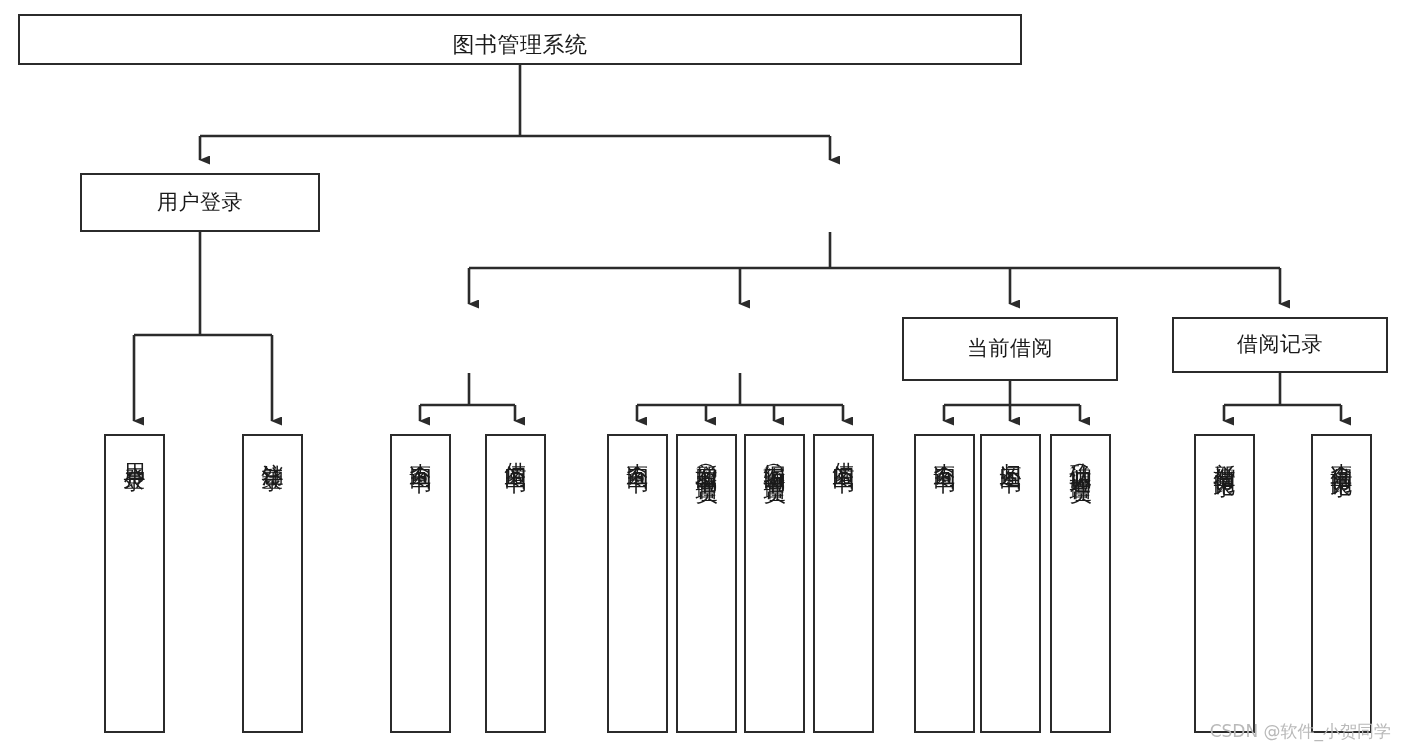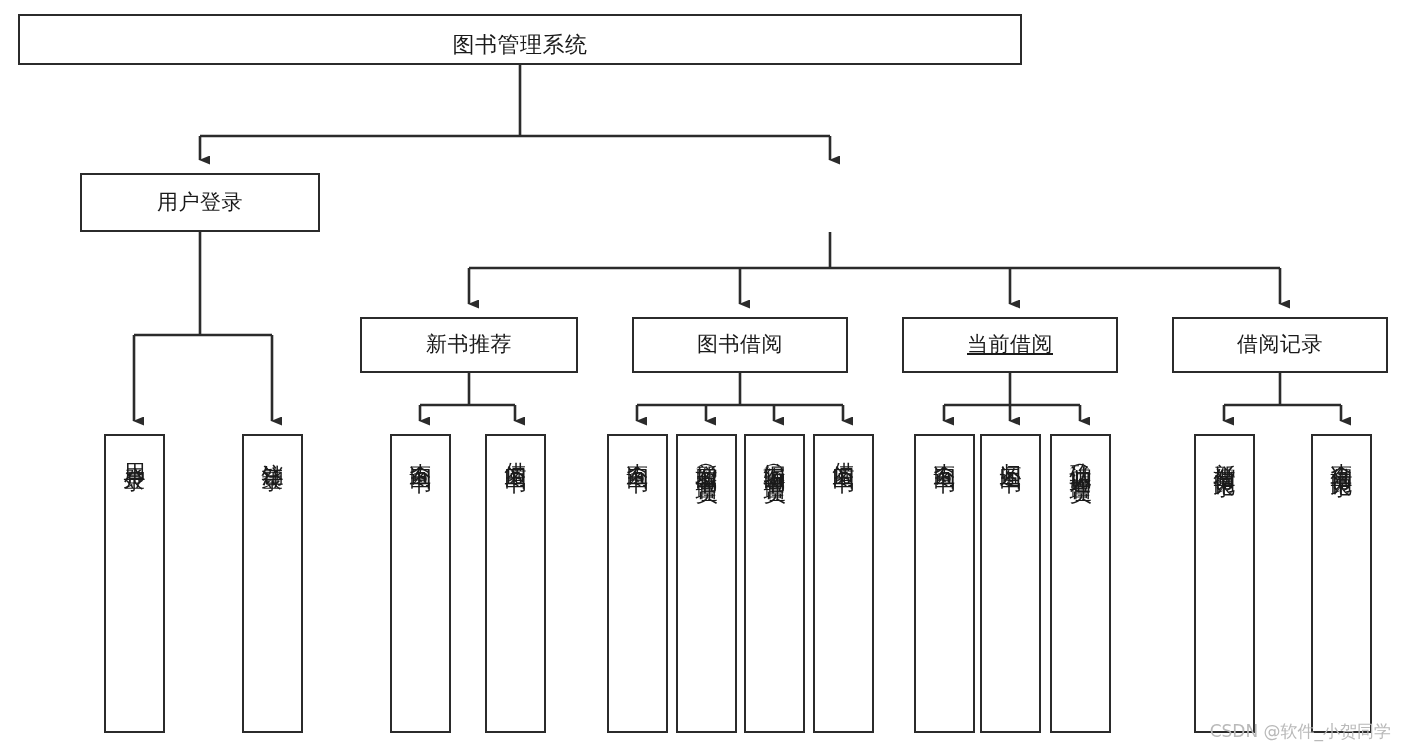--- a/index.html
+++ b/index.html
@@ -128,27 +128,21 @@
   </svg>
 
   <div class="node h root" style="left:18px; top:14px; width:1004px; height:51px;">
     <span class="label">图书管理系统</span>
   </div>
 
   <div class="node h" style="left:80px; top:173px; width:240px; height:59px;">
     <span class="label">用户登录</span>
   </div>
 
-  <div class="node h" style="left:360px; top:317px; width:218px; height:56px;">
-    <span class="label">新书推荐</span>
-  </div>
-  <div class="node h" style="left:632px; top:317px; width:216px; height:56px;">
-    <span class="label">图书借阅</span>
-  </div>
-  <div class="node h" style="left:902px; top:317px; width:216px; height:56px;text-decoration:underline;">
+  <div class="node h" style="left:902px; top:317px; width:216px; height:64px;">
     <span class="label">当前借阅</span>
   </div>
   <div class="node h" style="left:1172px; top:317px; width:216px; height:56px;">
     <span class="label">借阅记录</span>
   </div>
 
   <div class="node v" style="left:104px; top:434px; width:61px; height:299px;">
     <span class="label">用户登录</span>
   </div>
   <div class="node v" style="left:242px; top:434px; width:61px; height:299px;">

